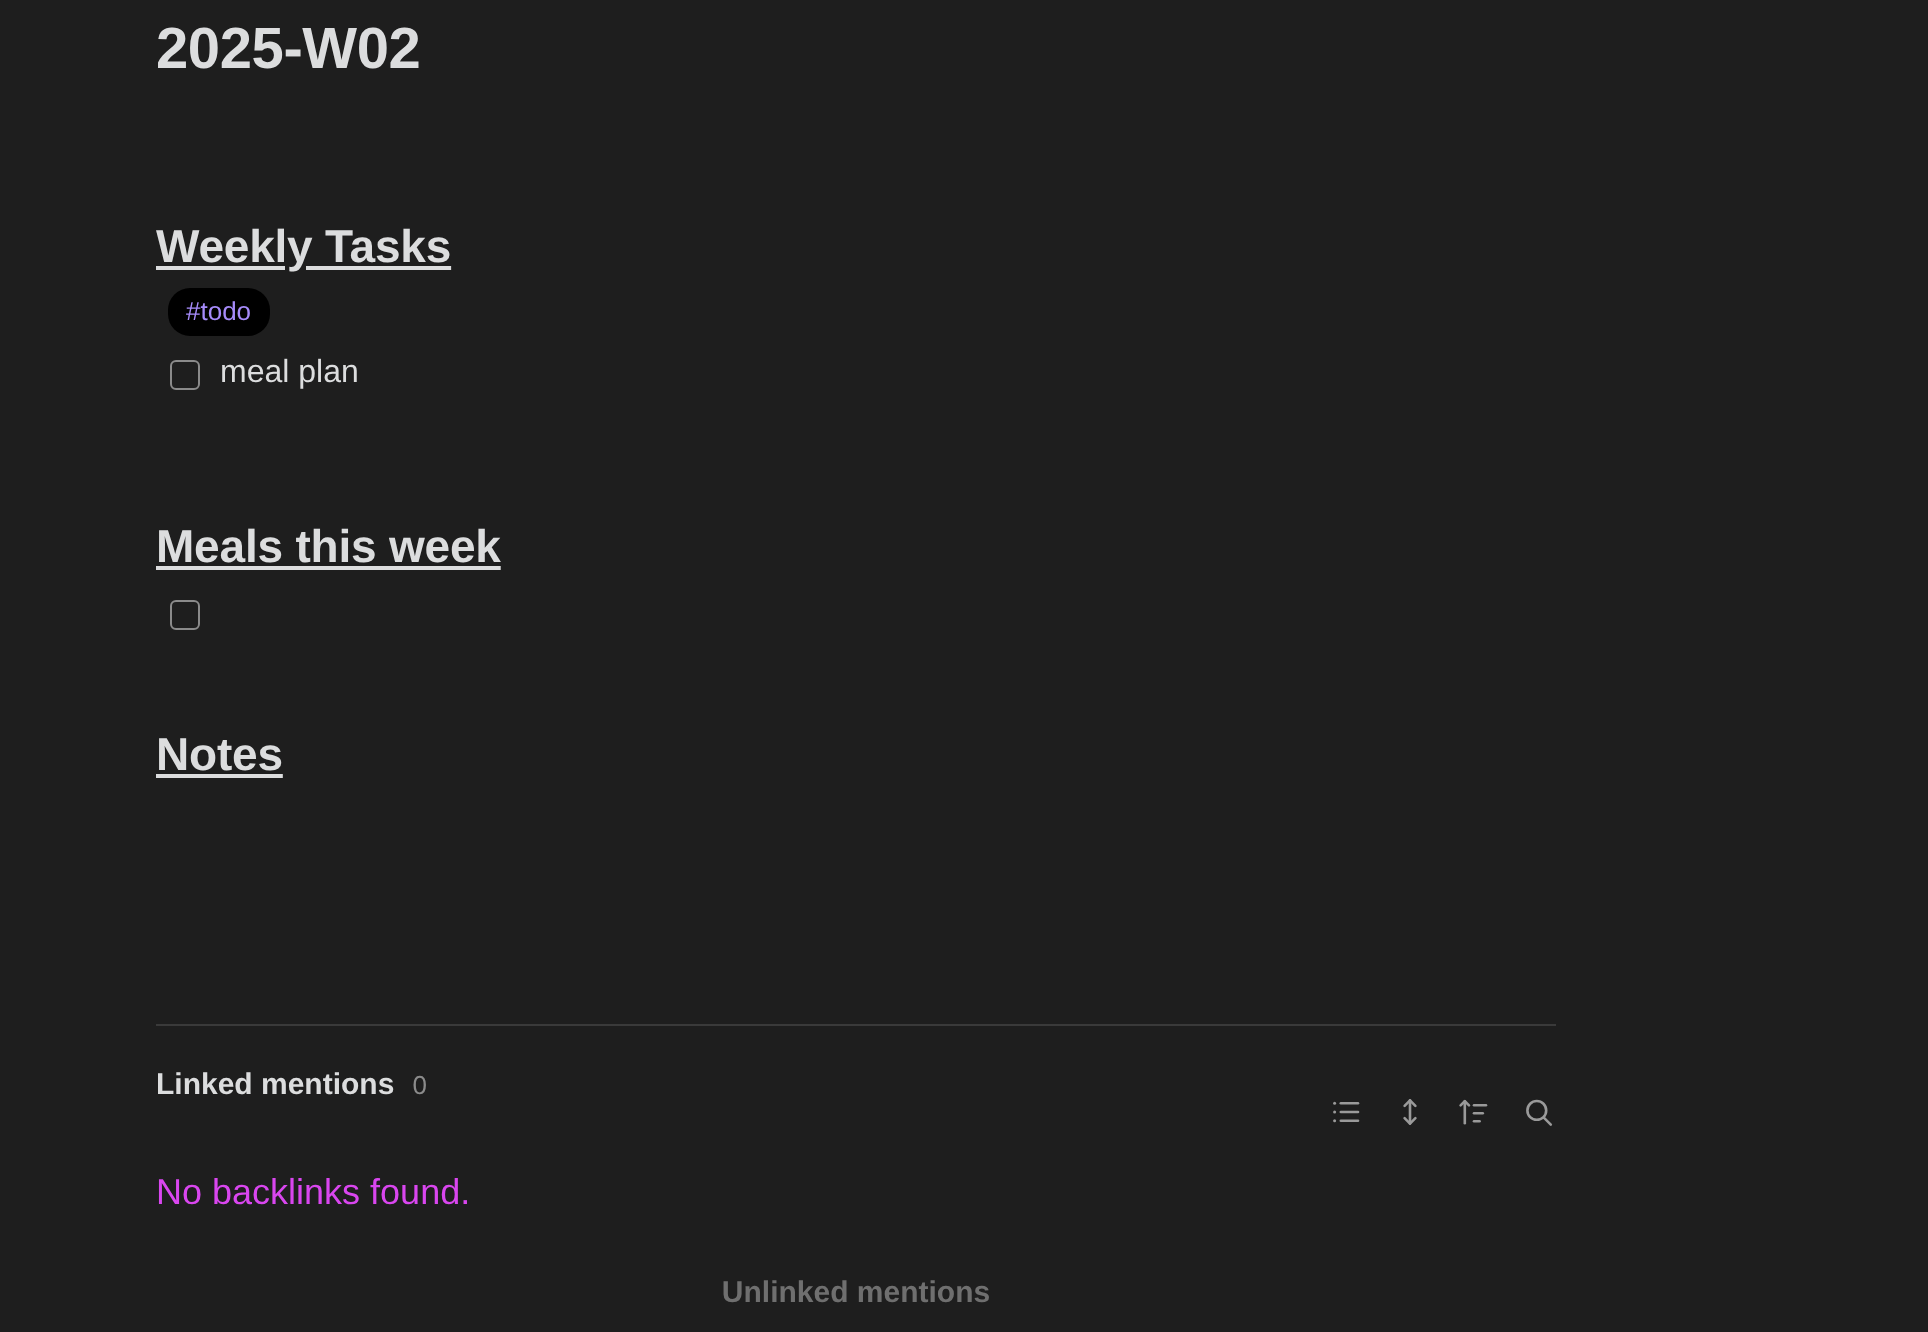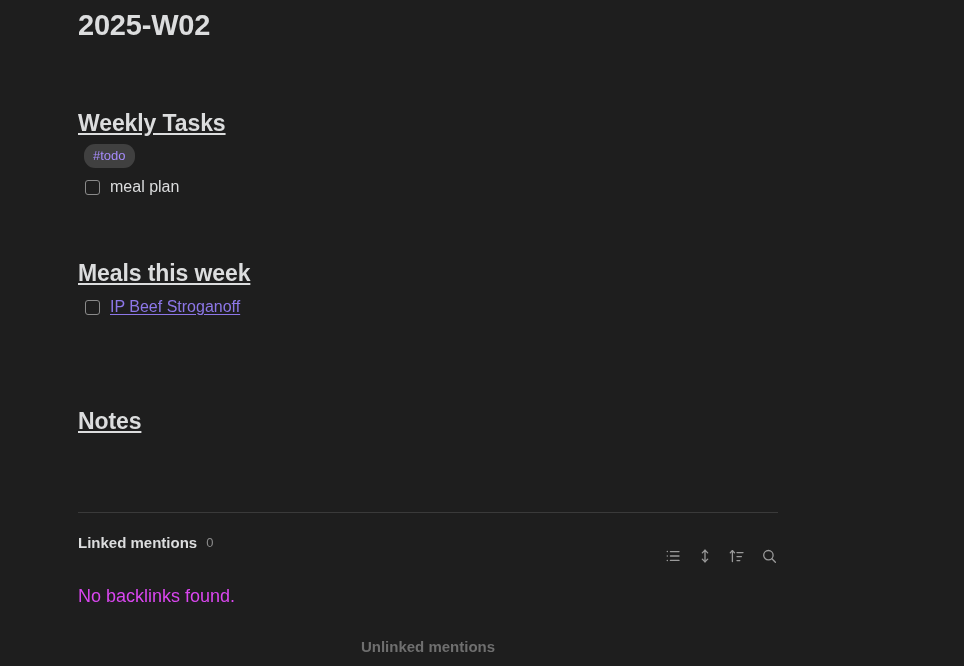--- a/index.html
+++ b/index.html
@@ -44,30 +44,30 @@
     font-weight: 600;
     color: #dcddde;
     margin: 0;
     line-height: 30px;
     letter-spacing: -0.1px;
     text-decoration: underline;
   }
 
   .sec-weekly { margin-top: 66px; }
   .sec-meals  { margin-top: 60px; }
-  .sec-notes  { margin-top: 88px; }
+  .sec-notes  { margin-top: 44px; }
 
   
   .tag-row {
     margin-top: 6px;
     padding-left: 6px;
   }
   .tag {
     display: inline-block;
-    background: #404040;
+    background: #000000;
     color: #a68bfa;
     font-size: 13px;
     line-height: 13px;
     padding: 5px 9px 6px 9px;
     border-radius: 11px;
     text-decoration: none;
     vertical-align: middle;
   }
 
   
@@ -195,21 +195,20 @@
 
     <div class="task-item">
       <span class="checkbox"></span>
       <span class="task-label">meal plan</span>
     </div>
 
     <h2 class="section-heading sec-meals">Meals this week</h2>
 
     <div class="task-item">
       <span class="checkbox"></span>
-      <a class="task-link">IP Beef Stroganoff</a>
     </div>
 
     <h2 class="section-heading sec-notes">Notes</h2>
 
     <div class="notes-body"></div>
 
   </div>
 
   <div class="divider"></div>
 

